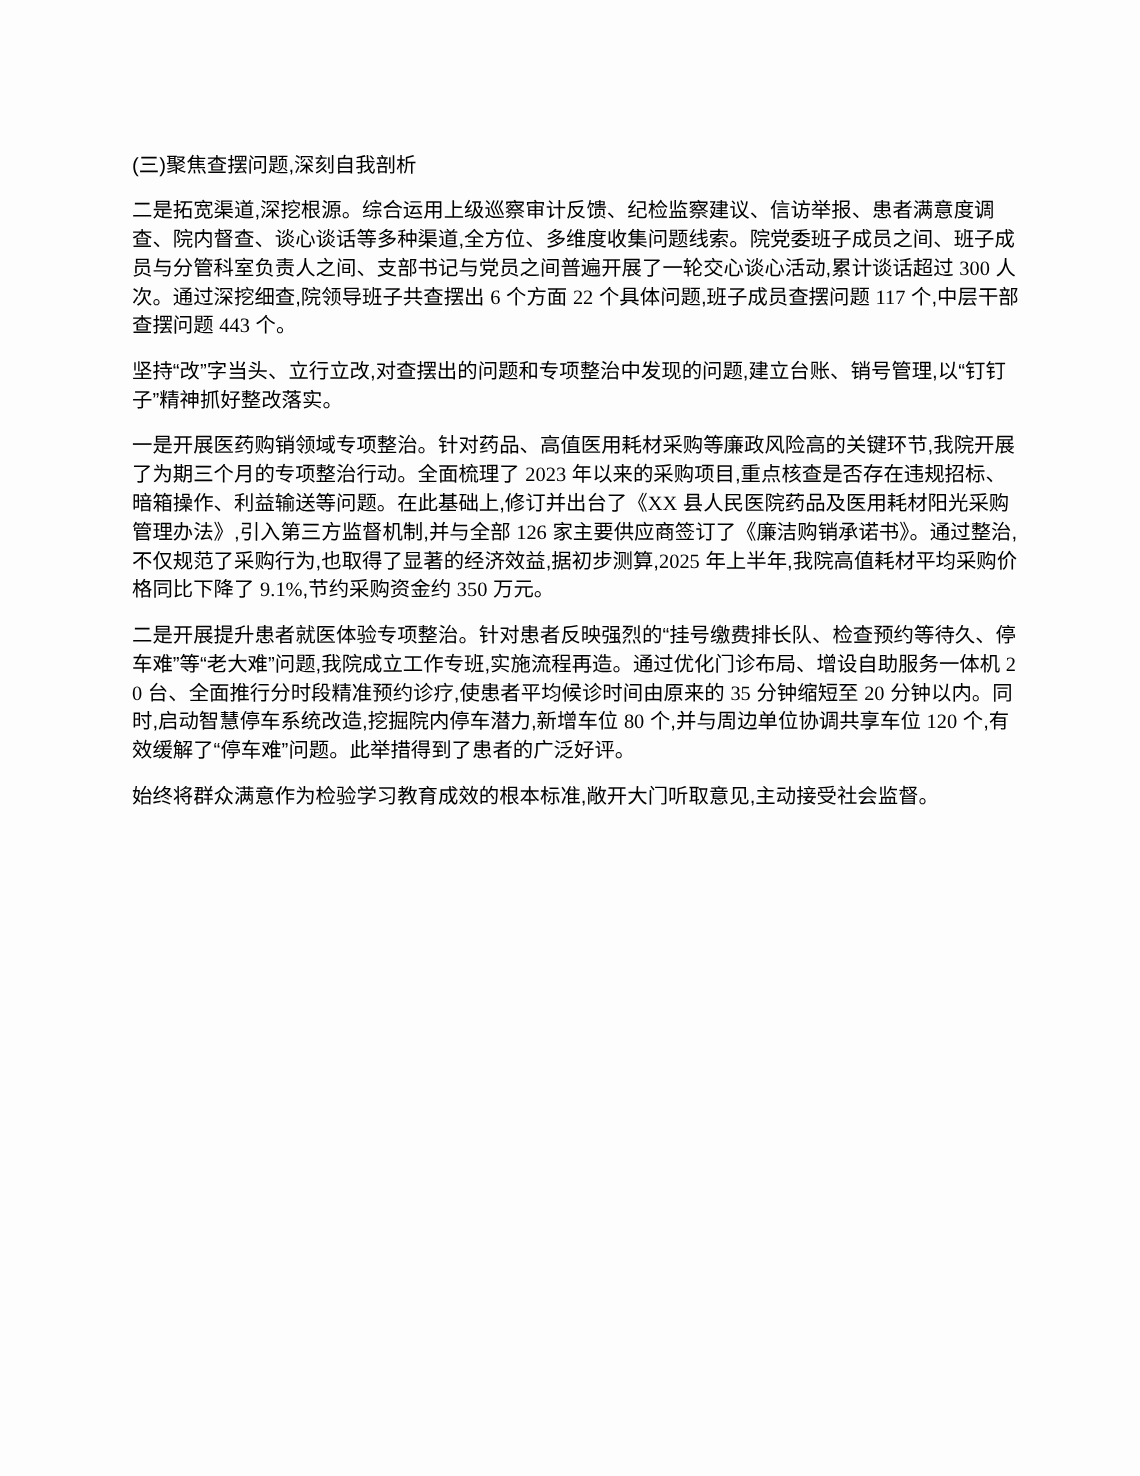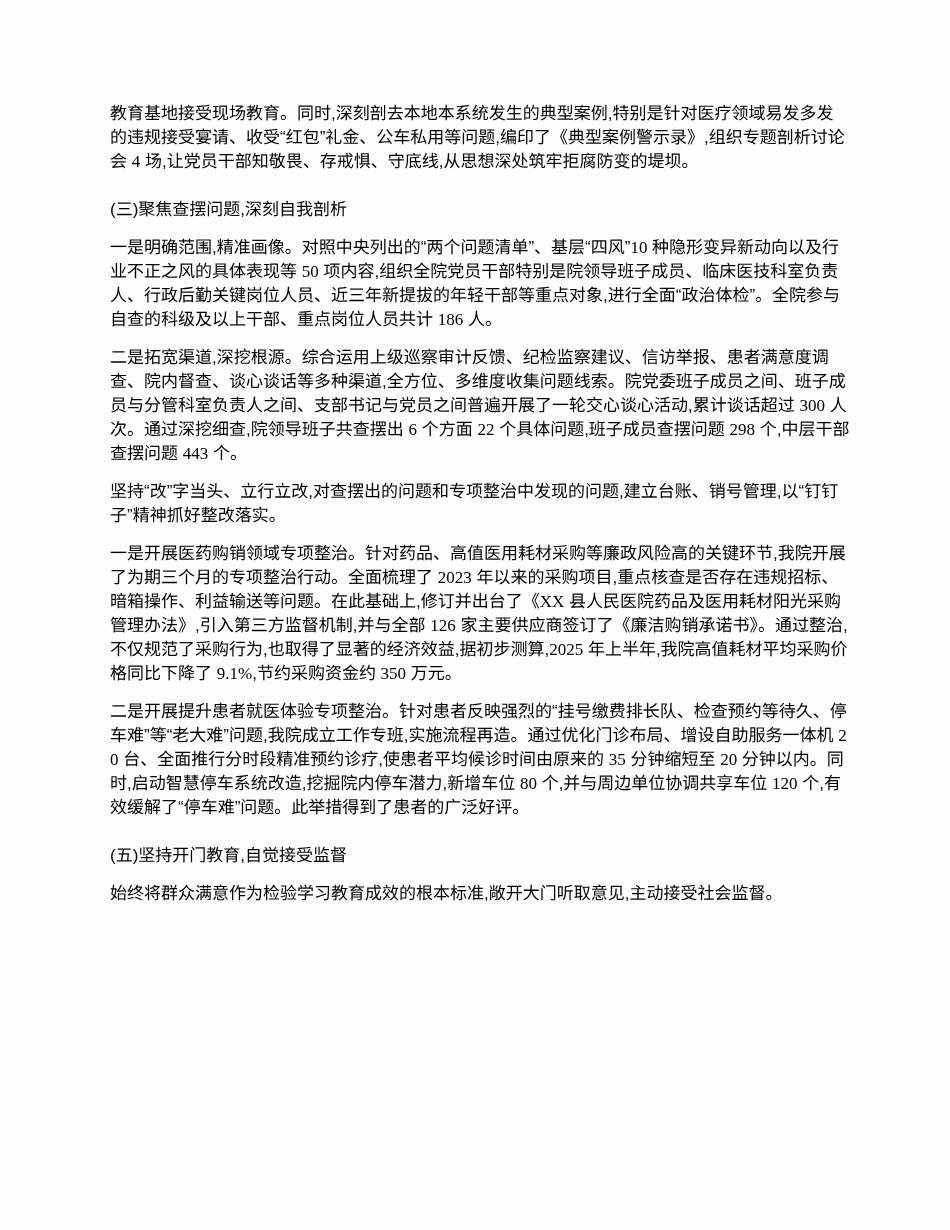--- a/index.html
+++ b/index.html
@@ -37,23 +37,20 @@
   
   .lat {
     font-family: "Liberation Serif", "DejaVu Serif", serif;
   }
 </style>
 </head>
 <body>
 
 <main class="doc-page">
   <div id="doc-blocks">
-      <p class="block paragraph">教育基地接受现场教育。同时,深刻剖去本地本系统发生的典型案例,特别是针对医疗领域易发多发的违规接受宴请、收受“红包”礼金、公车私用等问题,编印了《典型案例警示录》,组织专题剖析讨论会 <span class="lat">4</span> 场,让党员干部知敬畏、存戒惧、守底线,从思想深处筑牢拒腐防变的堤坝。</p>
       <p class="block heading">(三)聚焦查摆问题,深刻自我剖析</p>
-      <p class="block paragraph">一是明确范围,精准画像。对照中央列出的“两个问题清单”、基层“四风”<span class="lat">10</span> 种隐形变异新动向以及行业不正之风的具体表现等 <span class="lat">50</span> 项内容,组织全院党员干部特别是院领导班子成员、临床医技科室负责人、行政后勤关键岗位人员、近三年新提拔的年轻干部等重点对象,进行全面“政治体检”。全院参与自查的科级及以上干部、重点岗位人员共计 <span class="lat">186</span> 人。</p>
-      <p class="block paragraph">二是拓宽渠道,深挖根源。综合运用上级巡察审计反馈、纪检监察建议、信访举报、患者满意度调查、院内督查、谈心谈话等多种渠道,全方位、多维度收集问题线索。院党委班子成员之间、班子成员与分管科室负责人之间、支部书记与党员之间普遍开展了一轮交心谈心活动,累计谈话超过 <span class="lat">300</span> 人次。通过深挖细查,院领导班子共查摆出 <span class="lat">6</span> 个方面 <span class="lat">22</span> 个具体问题,班子成员查摆问题 <span class="lat">298</span> 个,中层干部查摆问题 <span class="lat">443</span> 个。</p>
+      <p class="block paragraph">二是拓宽渠道,深挖根源。综合运用上级巡察审计反馈、纪检监察建议、信访举报、患者满意度调查、院内督查、谈心谈话等多种渠道,全方位、多维度收集问题线索。院党委班子成员之间、班子成员与分管科室负责人之间、支部书记与党员之间普遍开展了一轮交心谈心活动,累计谈话超过 <span class="lat">300</span> 人次。通过深挖细查,院领导班子共查摆出 <span class="lat">6</span> 个方面 <span class="lat">22</span> 个具体问题,班子成员查摆问题 <span class="lat">117</span> 个,中层干部查摆问题 <span class="lat">443</span> 个。</p>
       <p class="block paragraph">坚持“改”字当头、立行立改,对查摆出的问题和专项整治中发现的问题,建立台账、销号管理,以“钉钉子”精神抓好整改落实。</p>
       <p class="block paragraph">一是开展医药购销领域专项整治。针对药品、高值医用耗材采购等廉政风险高的关键环节,我院开展了为期三个月的专项整治行动。全面梳理了 <span class="lat">2023</span> 年以来的采购项目,重点核查是否存在违规招标、暗箱操作、利益输送等问题。在此基础上,修订并出台了《<span class="lat">XX</span> 县人民医院药品及医用耗材阳光采购管理办法》,引入第三方监督机制,并与全部 <span class="lat">126</span> 家主要供应商签订了《廉洁购销承诺书》。通过整治,不仅规范了采购行为,也取得了显著的经济效益,据初步测算,<span class="lat">2025</span> 年上半年,我院高值耗材平均采购价格同比下降了 <span class="lat">9.1%</span>,节约采购资金约 <span class="lat">350</span> 万元。</p>
       <p class="block paragraph">二是开展提升患者就医体验专项整治。针对患者反映强烈的“挂号缴费排长队、检查预约等待久、停车难”等“老大难”问题,我院成立工作专班,实施流程再造。通过优化门诊布局、增设自助服务一体机 <span class="lat">20</span> 台、全面推行分时段精准预约诊疗,使患者平均候诊时间由原来的 <span class="lat">35</span> 分钟缩短至 <span class="lat">20</span> 分钟以内。同时,启动智慧停车系统改造,挖掘院内停车潜力,新增车位 <span class="lat">80</span> 个,并与周边单位协调共享车位 <span class="lat">120</span> 个,有效缓解了“停车难”问题。此举措得到了患者的广泛好评。</p>
-      <p class="block heading">(五)坚持开门教育,自觉接受监督</p>
       <p class="block paragraph">始终将群众满意作为检验学习教育成效的根本标准,敞开大门听取意见,主动接受社会监督。</p>
     </div>
 </main>
 
 </body></html>

